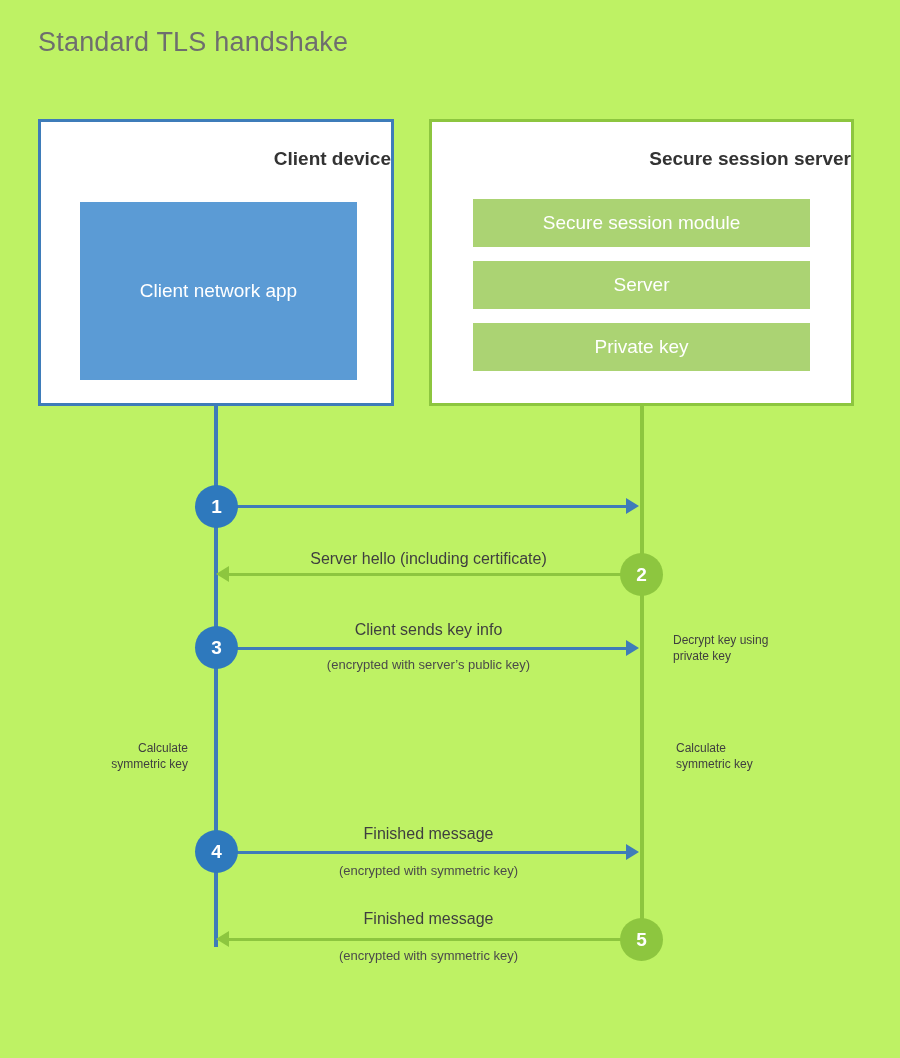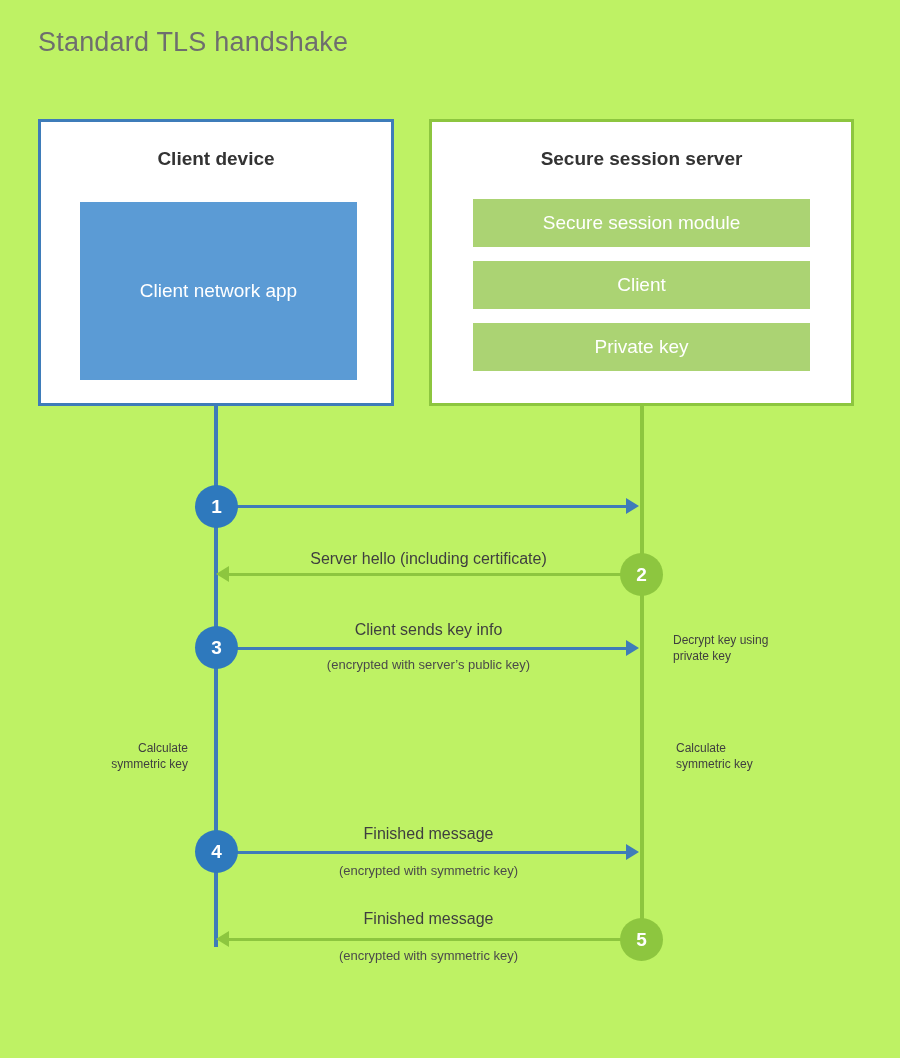--- a/index.html
+++ b/index.html
@@ -50,21 +50,21 @@
     top: 119px;
     width: 425px;
     height: 287px;
     border: 3px solid #8DC63F;
   }
   .party-title {
     position: absolute;
     left: 0;
     right: 0;
     top: 26px;
-    text-align: center;
+    text-align: right;
     font-size: 19px;
     font-weight: bold;
     color: #333333;
   }
 
   
   .client-app {
     position: absolute;
     left: 39px;
     top: 80px;
@@ -187,21 +187,21 @@
 
   <div class="party-box client">
     <div class="party-title">Client device</div>
     <div class="client-app">Client network app</div>
   </div>
 
   <div class="party-box server">
     <div class="party-title">Secure session server</div>
     <div class="server-stack">
       <div class="server-block">Secure session module</div>
-      <div class="server-block">Client</div>
+      <div class="server-block">Server</div>
       <div class="server-block">Private key</div>
     </div>
   </div>
 
   <div class="lifeline client"></div>
   <div class="lifeline server"></div>
 
   <div class="arrow-line blue" style="left:216px; top:505px; width:412px;"></div>
   <div class="arrow-head right blue" style="left:626px; top:498px;"></div>
   <div class="step-circle blue" style="left:195px; top:485px;">1</div>

